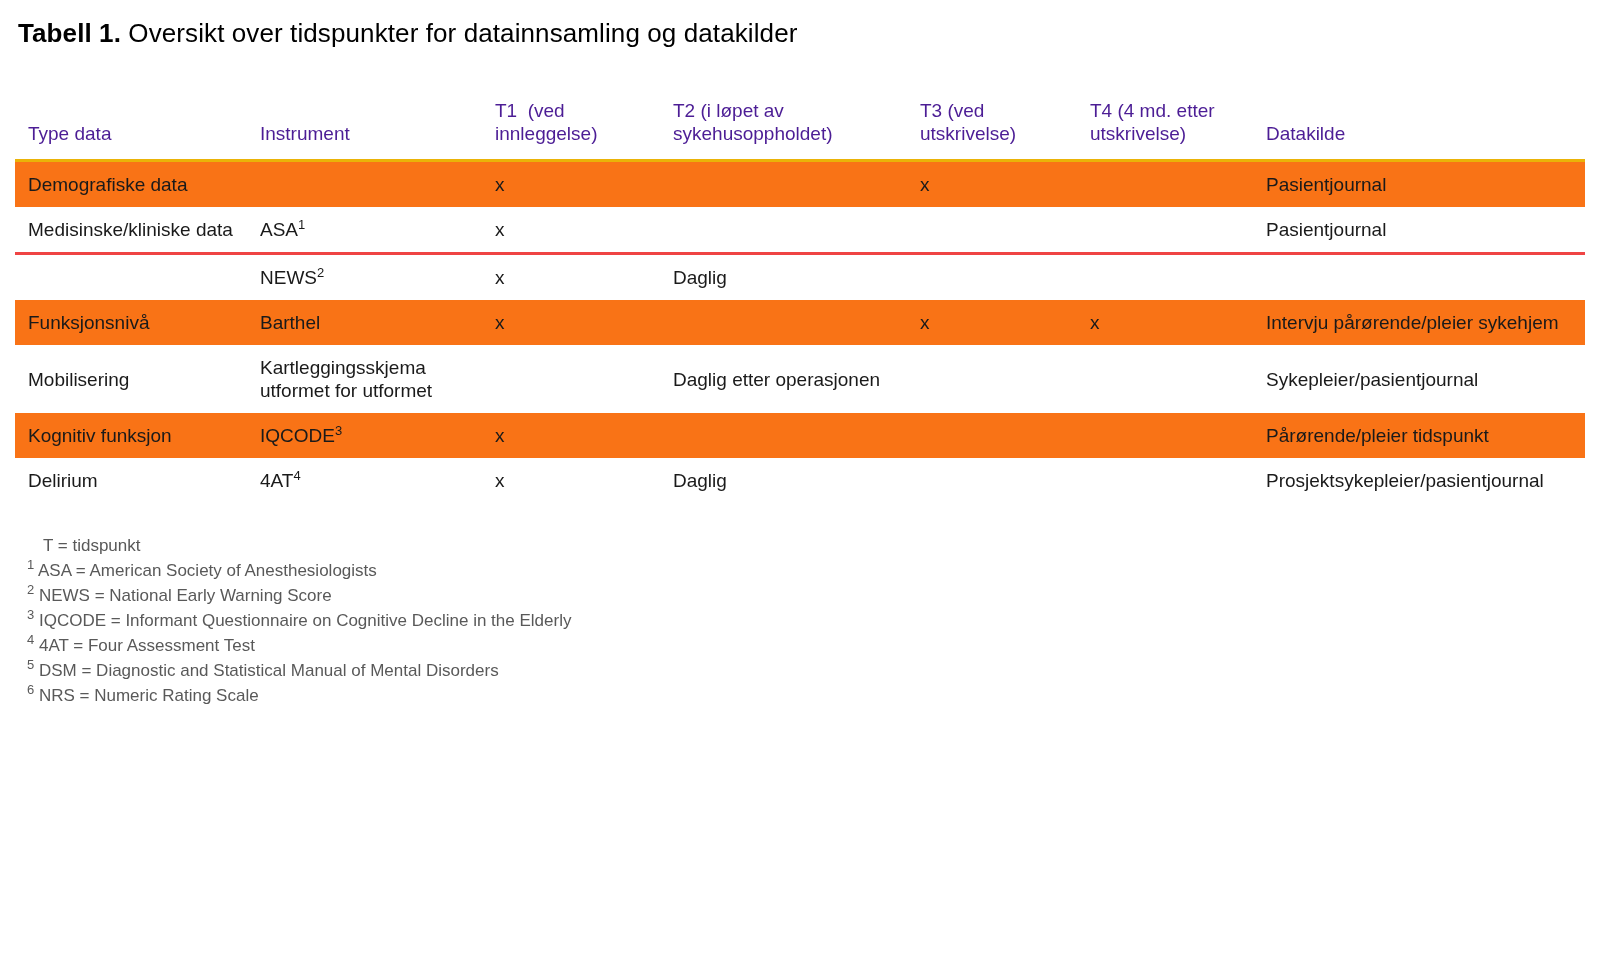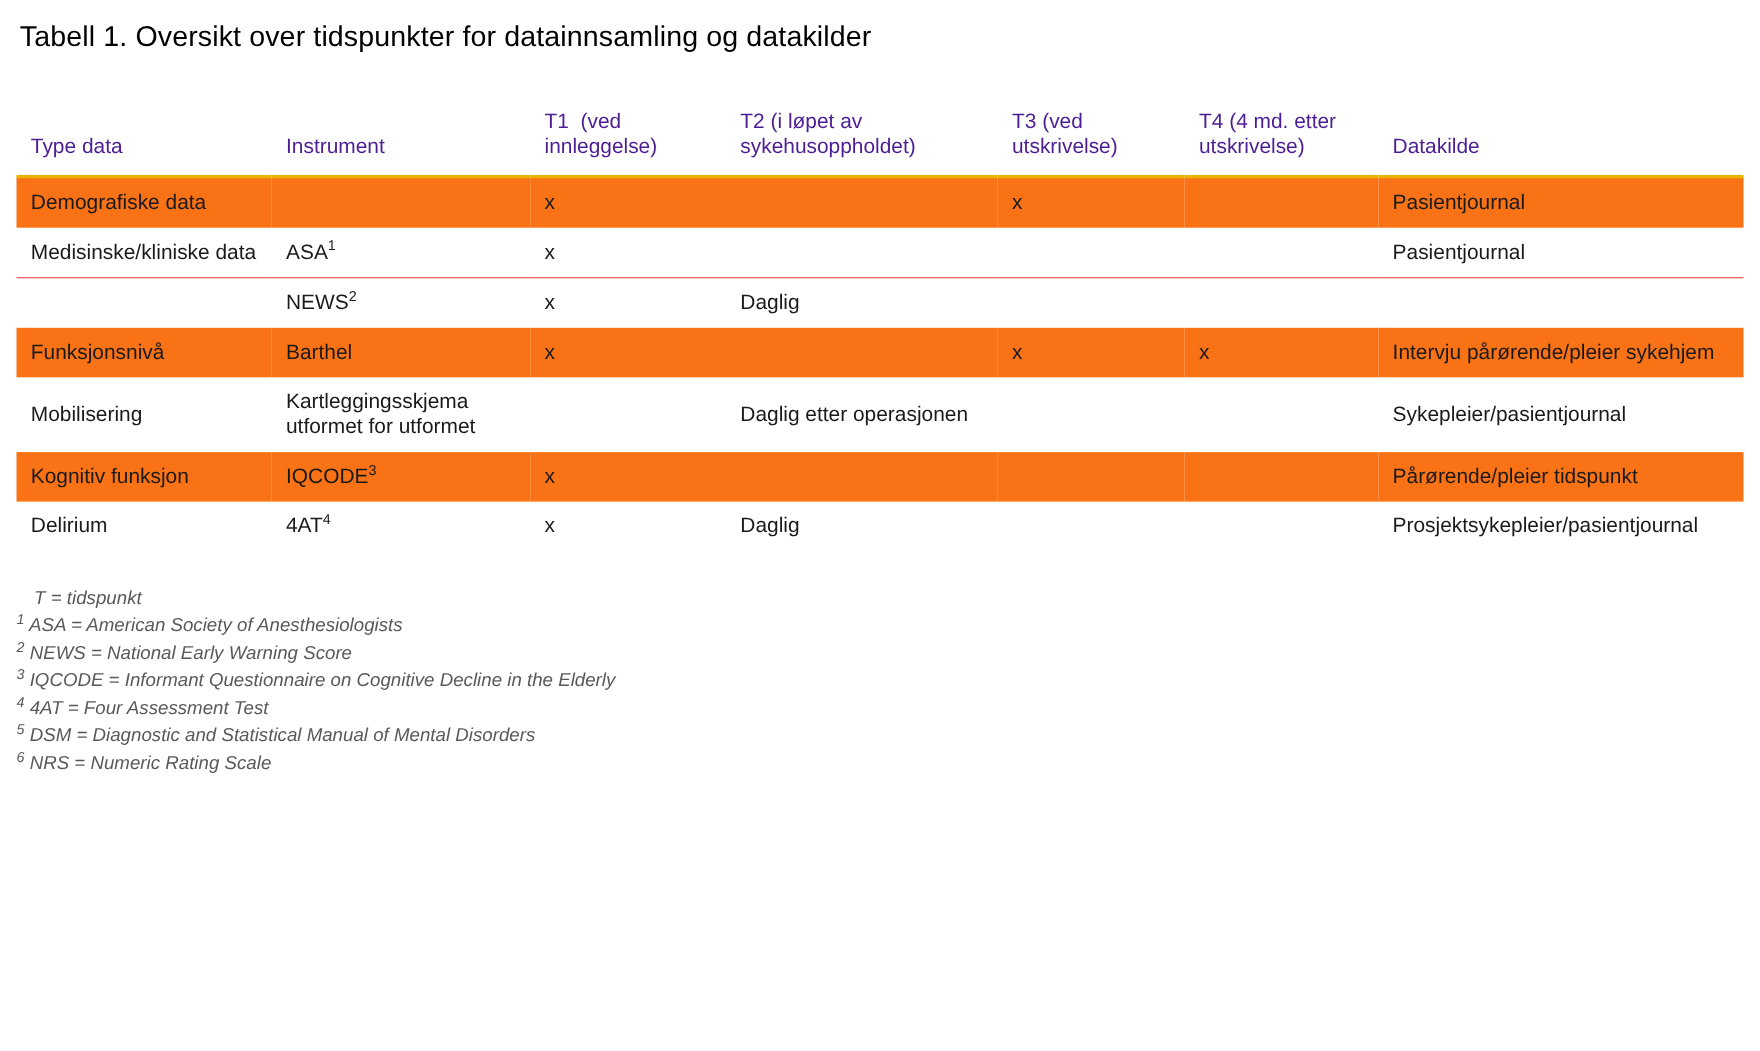--- a/index.html
+++ b/index.html
@@ -7,38 +7,38 @@
     width:1600px;height:955px;overflow:hidden;
     font-family:"Liberation Sans","DejaVu Sans",sans-serif;
     color:#1a1a1a;
     -webkit-font-smoothing:antialiased;
   }
   .page{padding:14px 15px 16px 15px;}
   .title{
     font-size:26px;font-weight:400;color:#000;
     margin:4px 0 0 3px;line-height:31px;letter-spacing:.1px;
   }
-  .title strong{font-weight:400;text-align:center;}
+  .title strong{font-weight:700;text-align:center;}
   table.dw-table{
     width:1570px;table-layout:fixed;border-collapse:collapse;
     margin-top:44px;font-size:19px;line-height:23px;
   }
   thead th{
     text-align:left;vertical-align:bottom;font-weight:400;color:#4c1d95;
     padding:6px 12px 14px 13px;border-bottom:3px solid #eab308;
   }
   tbody td{
     padding:11px 12px 11px 13px;vertical-align:middle;text-align:left;
     word-wrap:break-word;
   }
   tr.shaded{background:#f97316;}
-  tr.plain + tr.plain td{border-top:1px solid #ef4444;}
+  tr.plain + tr.plain td{border-top:3px solid #ef4444;}
   td sup, th sup{font-size:13px;line-height:0;}
   .footnotes{
-    margin:30px 0 0 0;font-size:17px;font-style:italic;color:#595959;
+    margin:30px 0 0 12px;font-size:17px;color:#595959;
     line-height:25px;
   }
   .footnote sup{font-size:13px;line-height:0;}
   .footnote.no-sup{padding-left:16px;}
   .credit{
     margin-top:8px;font-size:16px;font-style:normal;color:#9c9c9c;line-height:20px;
   }
 </style>
 </head>
 <body>

